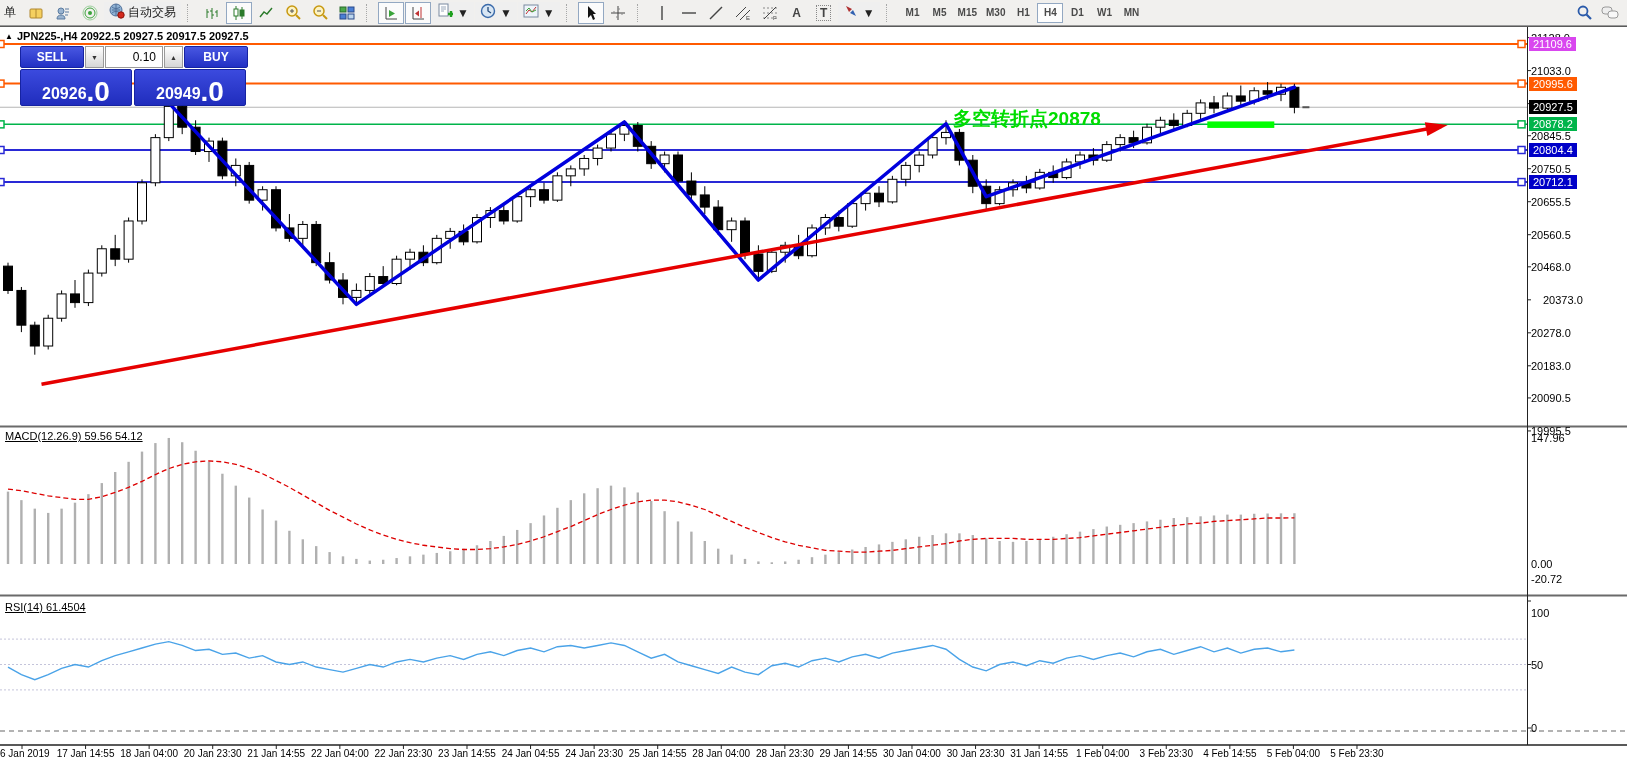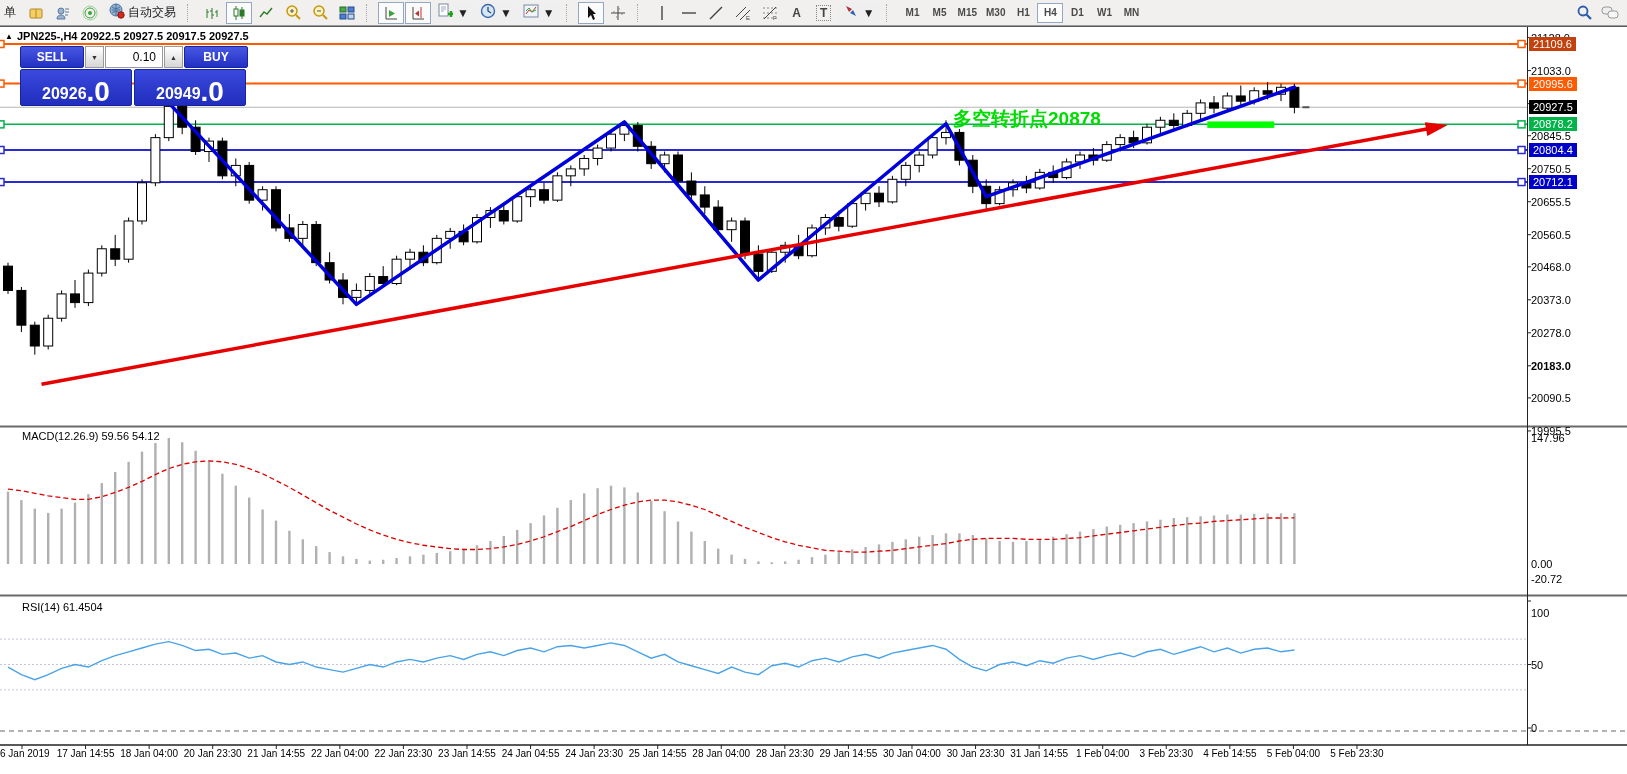--- a/index.html
+++ b/index.html
@@ -27,21 +27,21 @@
   .tbright{margin-left:auto;display:flex;align-items:center;}
   
   #chartwrap{position:absolute;left:0;top:26px;width:1627px;height:748px;background:#fff;
              border-top:1px solid #5a5a5a;box-sizing:border-box;}
   #csvg{position:absolute;left:0;top:0;}
   .title{position:absolute;left:5px;top:3px;z-index:4;font:bold 11px "Liberation Sans",sans-serif;
          color:#000;display:flex;align-items:center;gap:4px;}
   .title .tri{font-size:8px;}
   .annot{position:absolute;left:953px;top:79px;z-index:4;font:bold 19px "Liberation Sans",sans-serif;
          color:#00dd00;white-space:nowrap;}
-  .indlabel{position:absolute;left:22px;z-index:3;font:11px "Liberation Sans",sans-serif;color:#000;}
+  .indlabel{position:absolute;left:5px;z-index:3;font:11px "Liberation Sans",sans-serif;color:#000;text-decoration:underline;}
   .plabel{position:absolute;left:1531px;transform:translateY(-50%);z-index:1;
           font:11px "Liberation Sans",sans-serif;color:#000;white-space:nowrap;}
   .pbadge{position:absolute;left:1529px;transform:translateY(-50%);z-index:2;color:#fff;
           font:11px "Liberation Sans",sans-serif;padding:1px 4px;white-space:nowrap;}
   .tlabel{position:absolute;top:721px;transform:translateX(-50%);z-index:1;
           font:10px "Liberation Sans",sans-serif;color:#000;white-space:nowrap;}
   
   .panel{position:absolute;left:20px;top:19px;width:226px;z-index:5;}
   .prow1{display:flex;height:22px;gap:1px;}
   .btn-trade{flex:0 0 64px;background:linear-gradient(#4857e2,#2230c4);color:#fff;
@@ -713,26 +713,26 @@
 
     <div id="paxis">
         <div class="plabel" style="top: 10.6097px;">21128.0</div>
         <div class="plabel" style="top: 43.6032px;">21033.0</div>
         <div class="plabel" style="top: 76.5967px;">20938.0</div>
         <div class="plabel" style="top: 108.722px;">20845.5</div>
         <div class="plabel" style="top: 141.715px;">20750.5</div>
         <div class="plabel" style="top: 174.709px;">20655.5</div>
         <div class="plabel" style="top: 207.702px;">20560.5</div>
         <div class="plabel" style="top: 239.828px;">20468.0</div>
-        <div class="plabel" style="top: 272.821px;">20373.0</div>
+        <div class="plabel" style="top: 272.821px; margin-left: 12px;">20373.0</div>
         <div class="plabel" style="top: 305.815px;">20278.0</div>
-        <div class="plabel" style="top: 338.808px; font-weight: bold;">20183.0</div>
+        <div class="plabel" style="top: 338.808px;">20183.0</div>
         <div class="plabel" style="top: 370.933px;">20090.5</div>
         <div class="plabel" style="top: 403.927px;">19995.5</div>
-        <div class="pbadge" style="top: 17px; background: #c2410c;">21109.6</div>
+        <div class="pbadge" style="top: 17px; background: #d946ef;">21109.6</div>
         <div class="pbadge" style="top: 56.5922px; background: rgb(255, 90, 0);">20995.6</div>
         <div class="pbadge" style="top: 80.2433px; background: rgb(0, 0, 0);">20927.5</div>
         <div class="pbadge" style="top: 97.3652px; background: rgb(0, 180, 74);">20878.2</div>
         <div class="pbadge" style="top: 122.996px; background: rgb(0, 0, 200);">20804.4</div>
         <div class="pbadge" style="top: 155.052px; background: rgb(0, 0, 200);">20712.1</div>
         <div class="plabel" style="top: 411px;">147.96</div>
         <div class="plabel" style="top: 537px;">0.00</div>
         <div class="plabel" style="top: 552px;">-20.72</div>
         <div class="plabel" style="top: 574px; margin-top: 12px;">100</div>
         <div class="plabel" style="top: 637.5px;">50</div>

